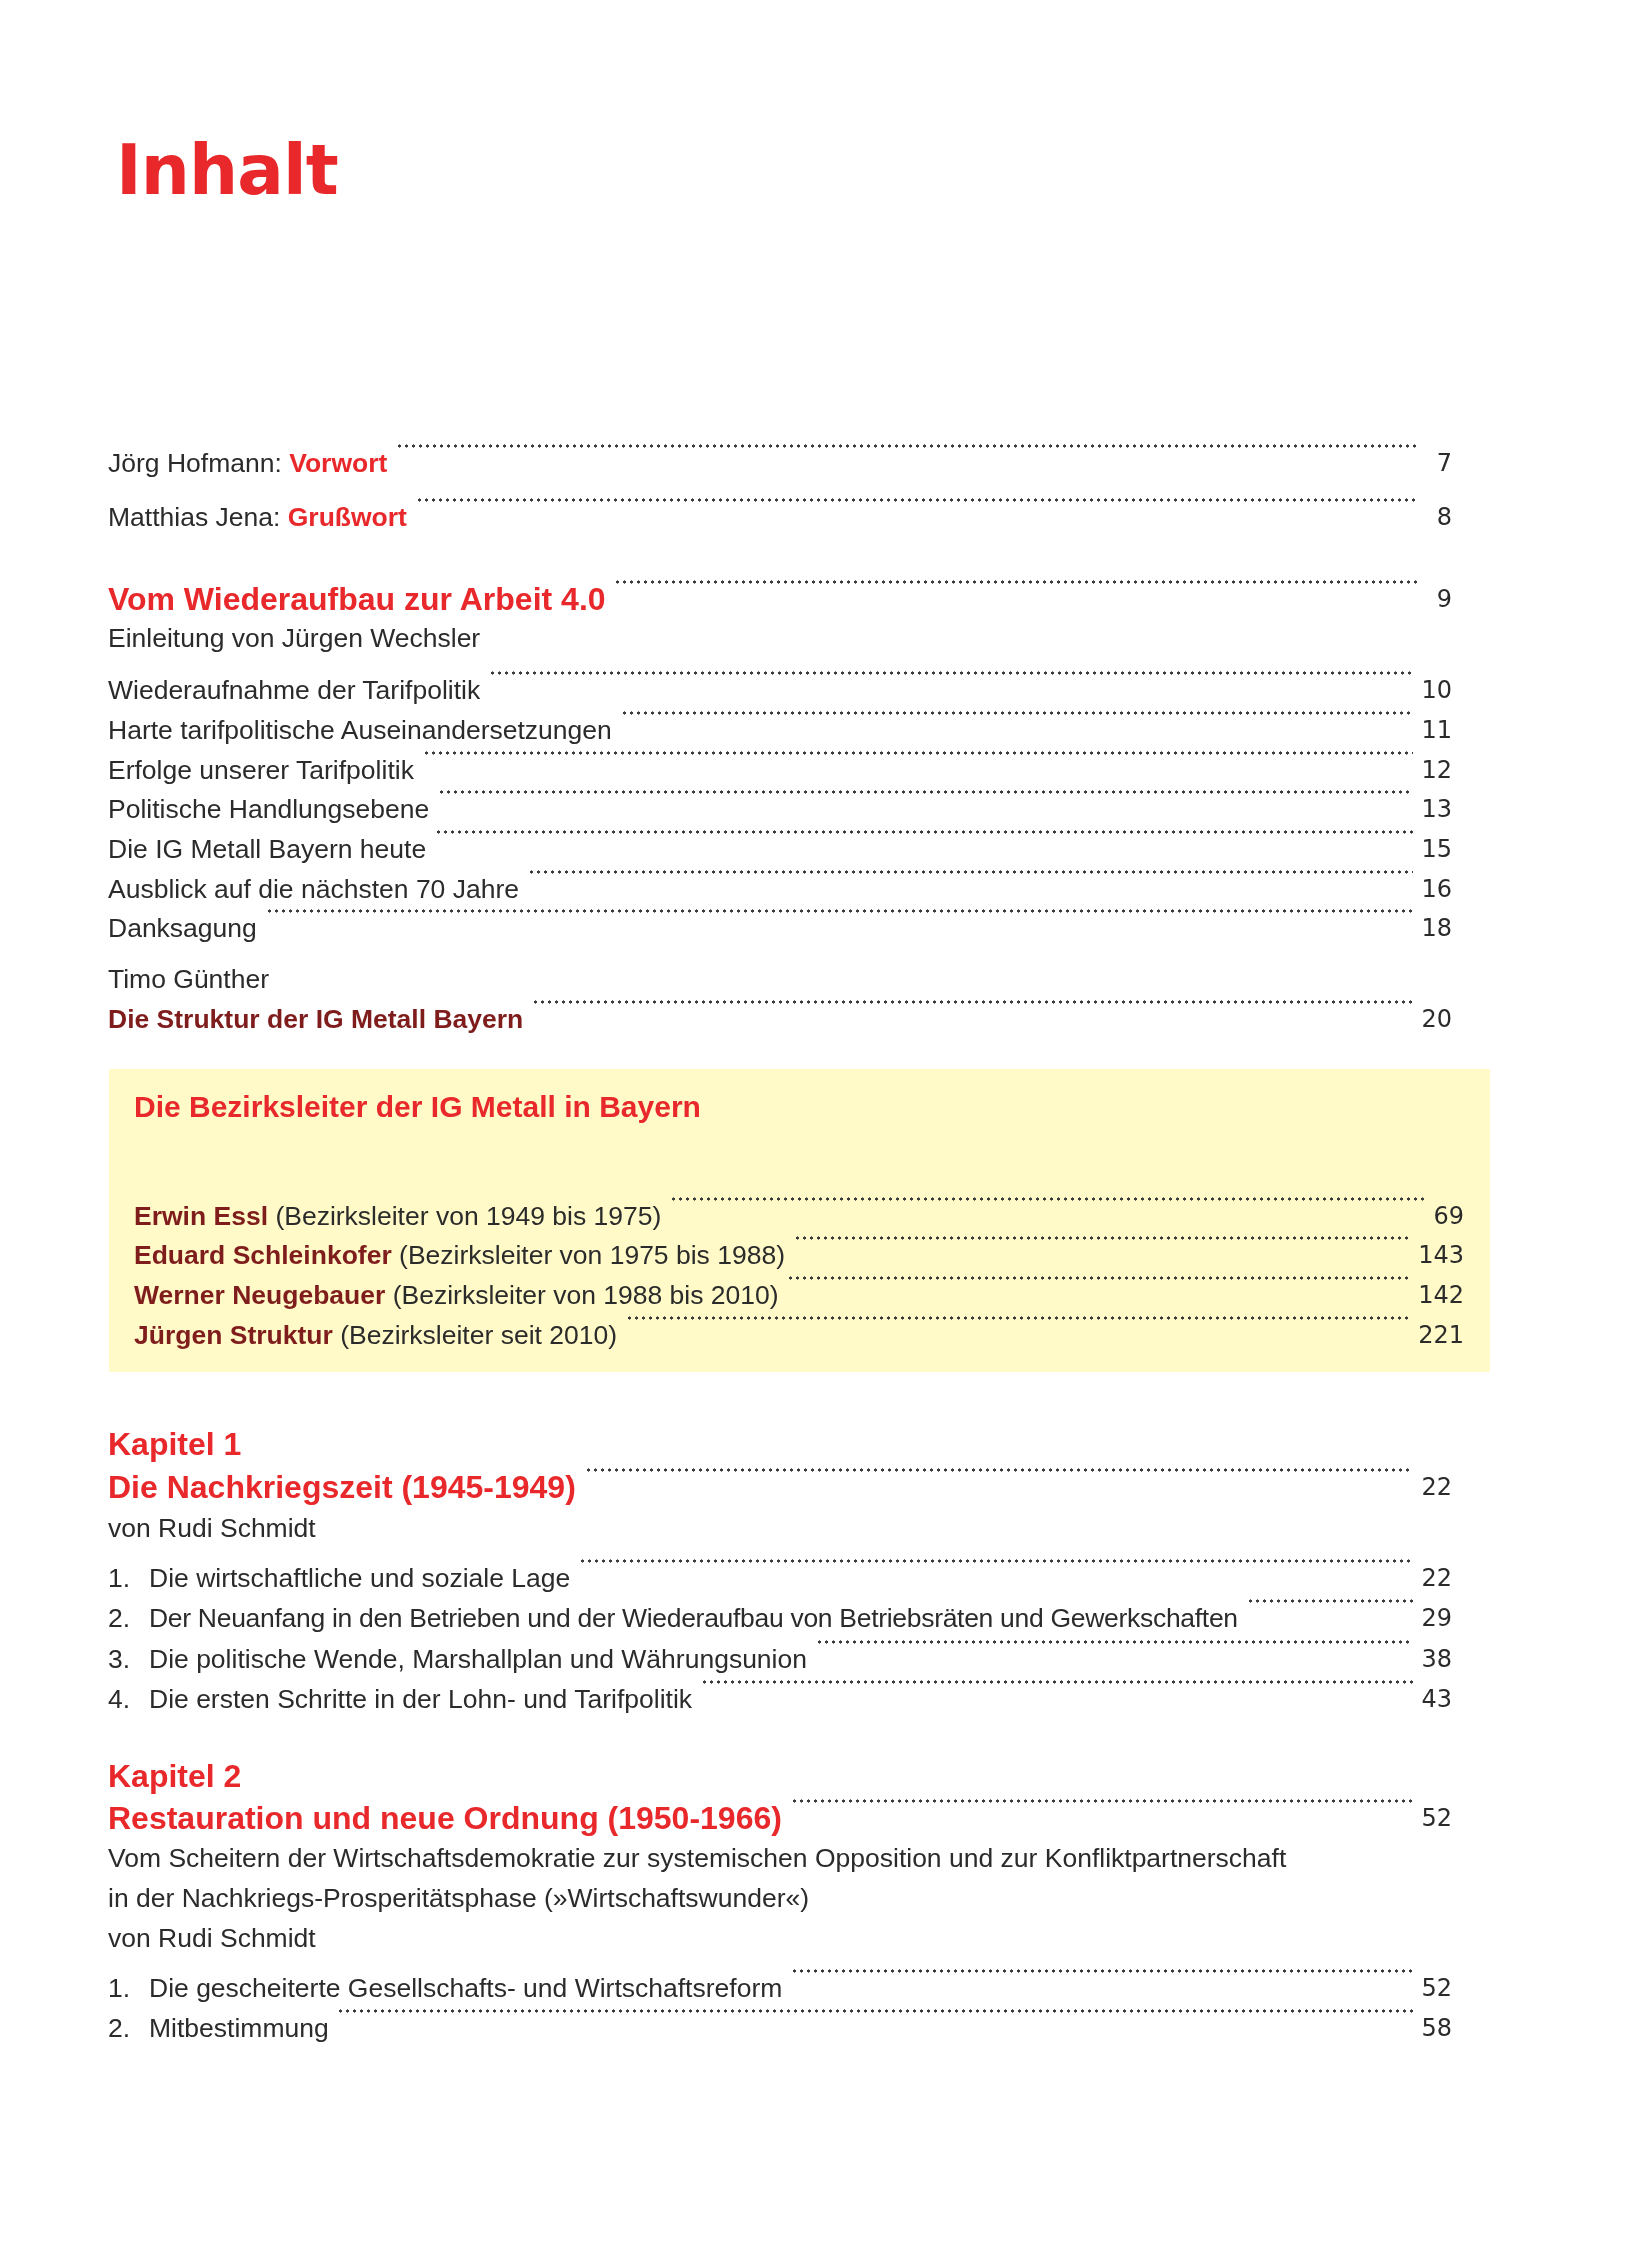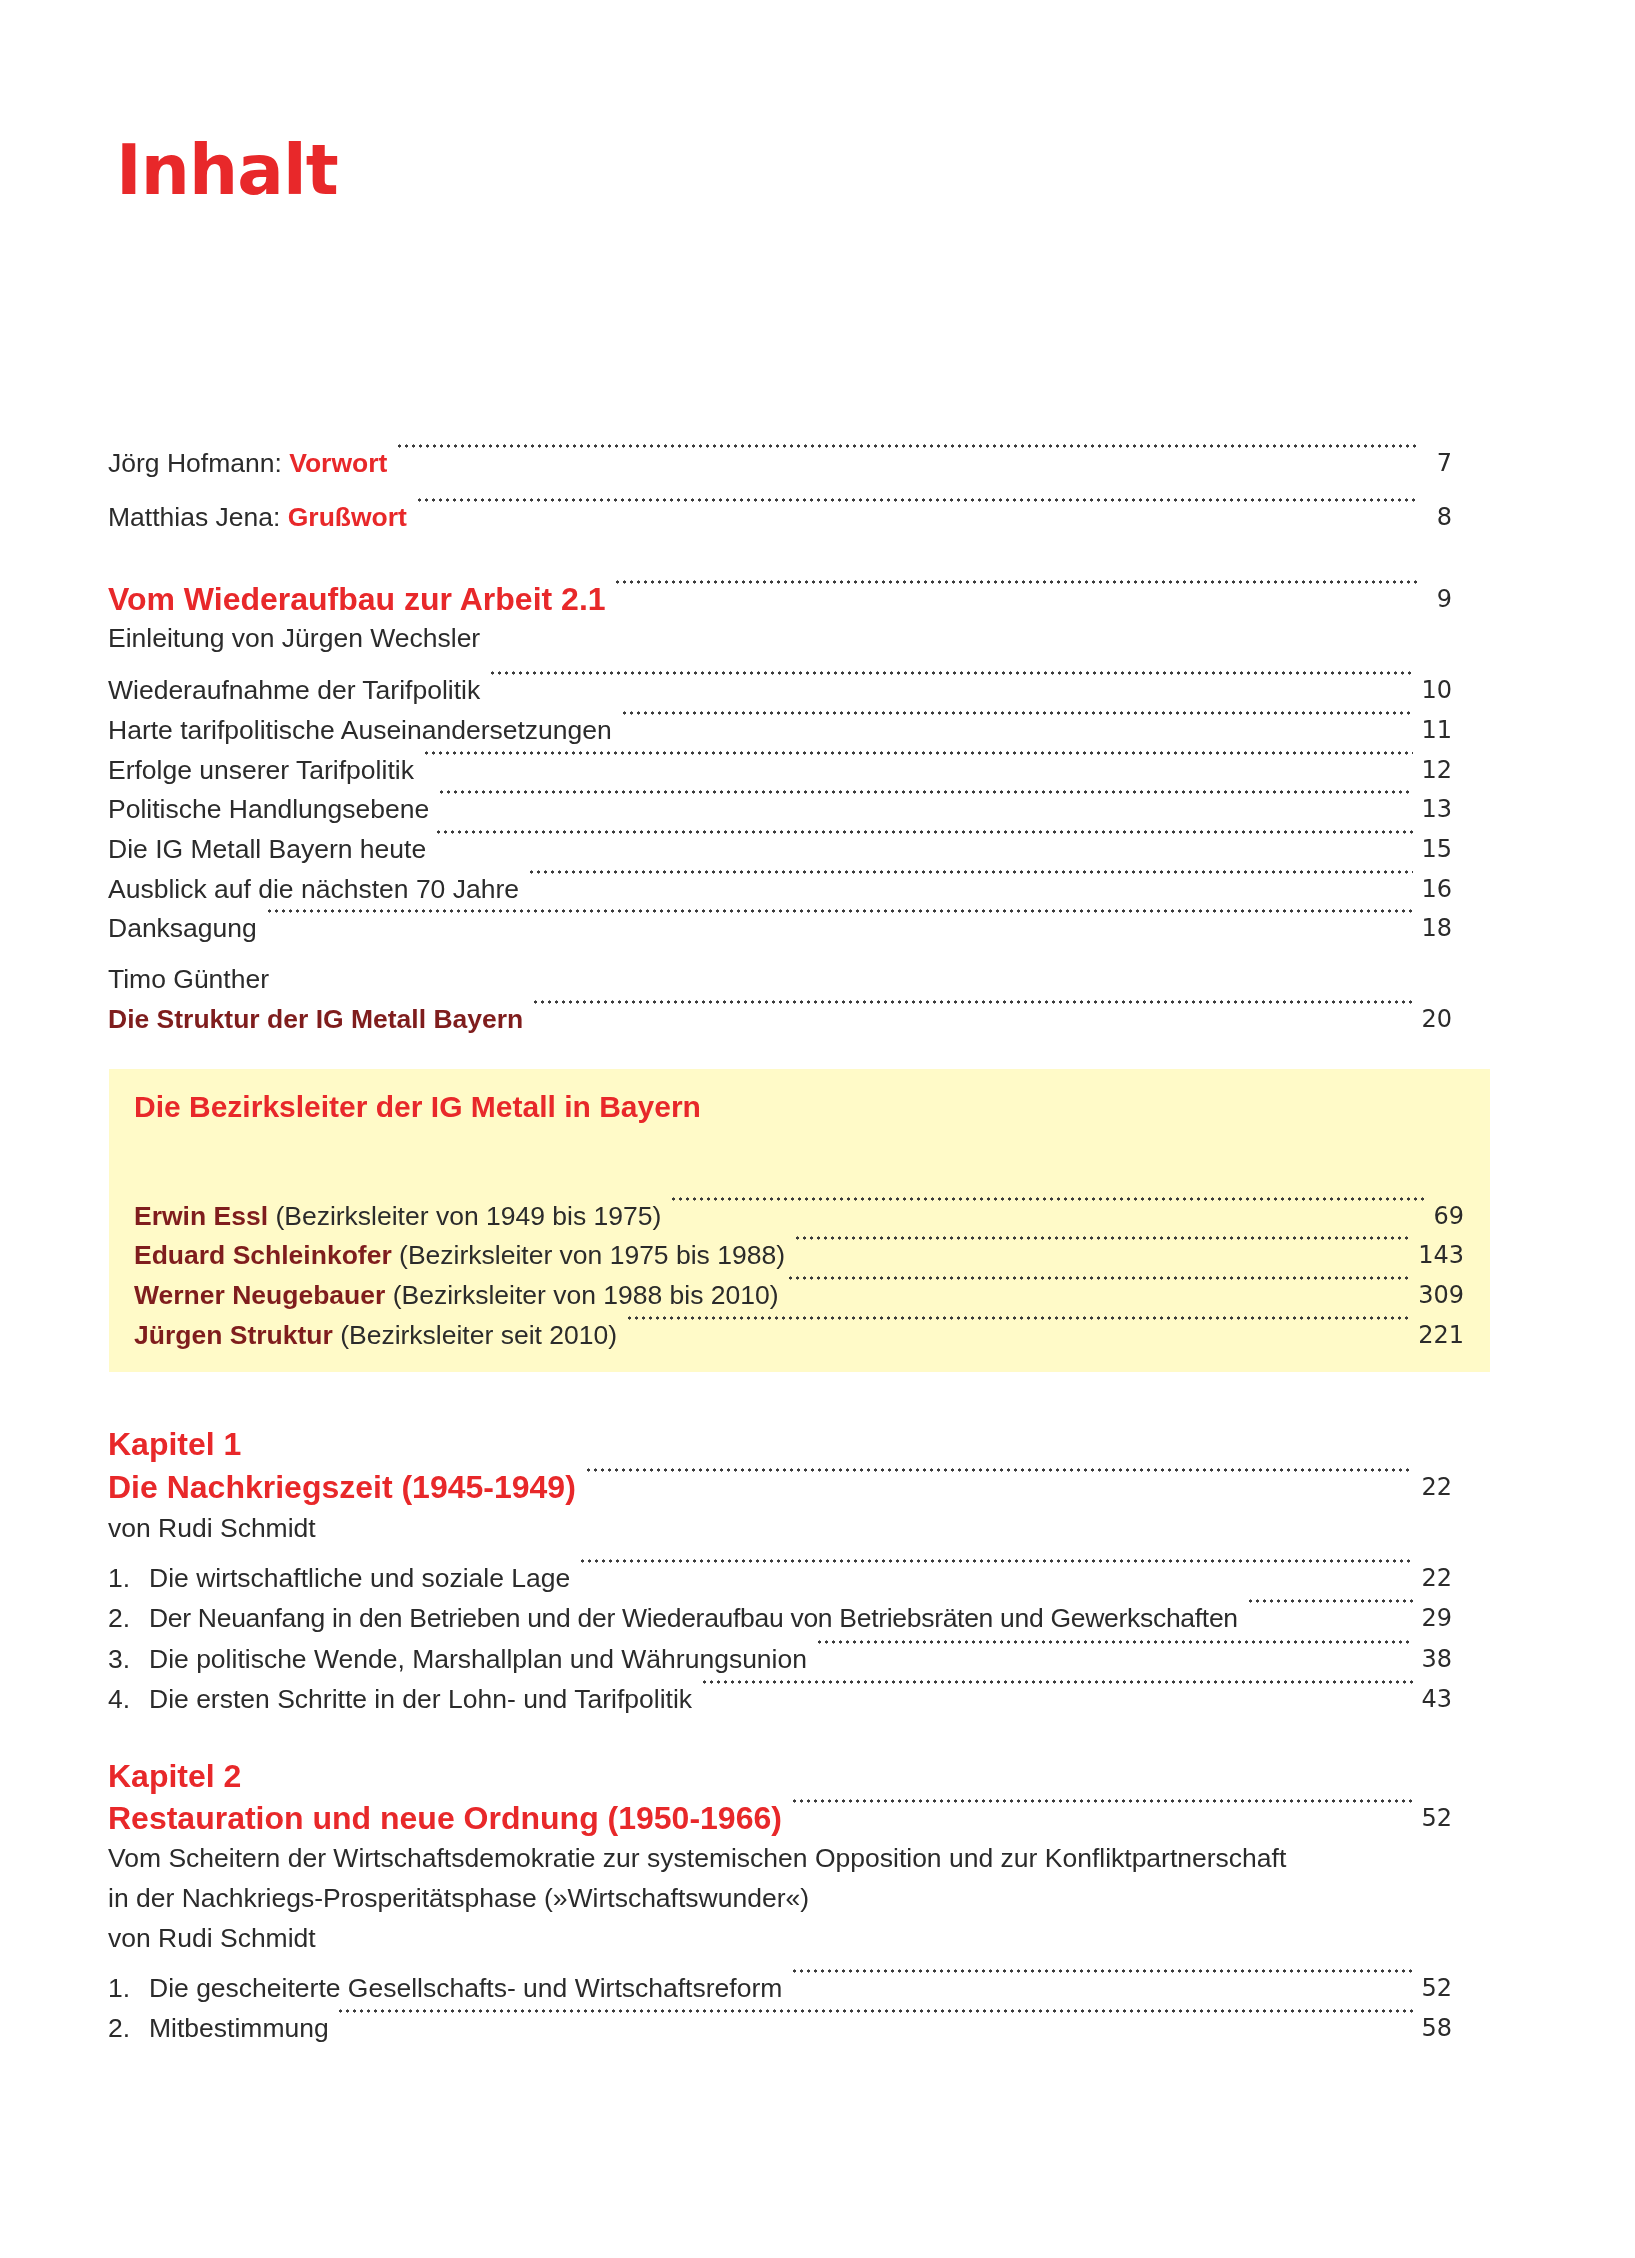--- a/index.html
+++ b/index.html
@@ -52,21 +52,21 @@
   <span class="leader"></span>
   <span class="page">7</span>
 </div>
 <div class="row" style="top:500px">
   <span class="label"><span>Matthias Jena: </span><span class="red">Grußwort</span></span>
   <span class="leader"></span>
   <span class="page">8</span>
 </div>
 
 <div class="row" style="top:582px">
-  <span class="label red big">Vom Wiederaufbau zur Arbeit 2.1</span>
+  <span class="label red big">Vom Wiederaufbau zur Arbeit 4.0</span>
   <span class="leader"></span>
   <span class="page">9</span>
 </div>
 <div class="plain" style="top:621px">Einleitung von Jürgen Wechsler</div>
 
 <div class="row" style="top:673px">
   <span class="label">Wiederaufnahme der Tarifpolitik</span>
   <span class="leader"></span>
   <span class="page">10</span>
 </div>
@@ -116,21 +116,21 @@
     <span class="page">69</span>
   </div>
   <div class="row" style="top:169px">
     <span class="label"><span class="bold">Eduard Schleinkofer</span><span> (Bezirksleiter von 1975 bis 1988)</span></span>
     <span class="leader"></span>
     <span class="page">143</span>
   </div>
   <div class="row" style="top:209px">
     <span class="label"><span class="bold">Werner Neugebauer</span><span> (Bezirksleiter von 1988 bis 2010)</span></span>
     <span class="leader"></span>
-    <span class="page">309</span>
+    <span class="page">142</span>
   </div>
   <div class="row" style="top:249px">
     <span class="label"><span class="bold">Jürgen Struktur</span><span> (Bezirksleiter seit 2010)</span></span>
     <span class="leader"></span>
     <span class="page">221</span>
   </div>
 </div>
 
 <div class="plain red big" style="top:1427px">Kapitel 1</div>
 <div class="row" style="top:1470px">

